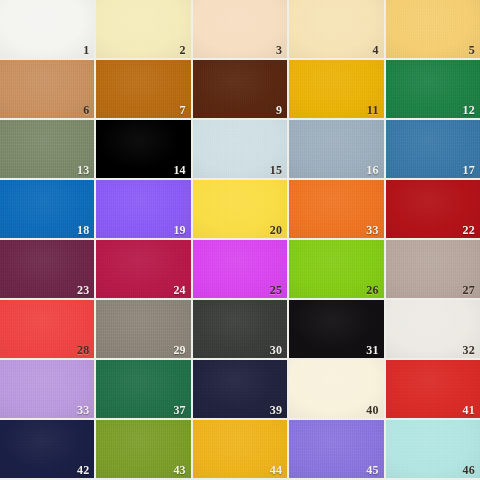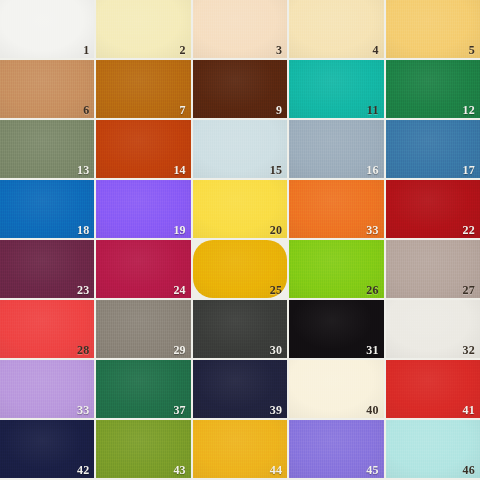--- a/index.html
+++ b/index.html
@@ -110,30 +110,30 @@
     </div>
     <div class="swatch" style="background: rgb(201, 145, 97);">
       <span class="swatch-label on-light">6</span>
     </div>
     <div class="swatch" style="background: rgb(185, 108, 18);">
       <span class="swatch-label on-dark">7</span>
     </div>
     <div class="swatch" style="background: rgb(90, 39, 16);">
       <span class="swatch-label on-dark">9</span>
     </div>
-    <div class="swatch" style="background: #14b8a6;">
+    <div class="swatch" style="background: #eab308;">
       <span class="swatch-label on-light">11</span>
     </div>
     <div class="swatch" style="background: rgb(30, 130, 70);">
       <span class="swatch-label on-dark">12</span>
     </div>
     <div class="swatch" style="background: rgb(125, 138, 107);">
       <span class="swatch-label on-dark">13</span>
     </div>
-    <div class="swatch" style="background: #c2410c;">
+    <div class="swatch" style="background: #000000;">
       <span class="swatch-label on-dark">14</span>
     </div>
     <div class="swatch" style="background: rgb(207, 224, 228);">
       <span class="swatch-label on-light">15</span>
     </div>
     <div class="swatch" style="background: rgb(158, 175, 189);">
       <span class="swatch-label on-dark">16</span>
     </div>
     <div class="swatch" style="background: rgb(58, 121, 168);">
       <span class="swatch-label on-dark">17</span>
@@ -152,21 +152,21 @@
     </div>
     <div class="swatch" style="background: rgb(178, 18, 24);">
       <span class="swatch-label on-dark">22</span>
     </div>
     <div class="swatch" style="background: rgb(109, 40, 72);">
       <span class="swatch-label on-dark">23</span>
     </div>
     <div class="swatch" style="background: rgb(183, 26, 73);">
       <span class="swatch-label on-dark">24</span>
     </div>
-    <div class="swatch" style="background: #eab308; border-radius: 20px;">
+    <div class="swatch" style="background: #d946ef;">
       <span class="swatch-label on-light">25</span>
     </div>
     <div class="swatch" style="background: #84cc16;">
       <span class="swatch-label on-light">26</span>
     </div>
     <div class="swatch" style="background: rgb(184, 167, 159); padding-left: 32px;">
       <span class="swatch-label on-light">27</span>
     </div>
     <div class="swatch" style="background: #ef4444;">
       <span class="swatch-label on-light">28</span>

